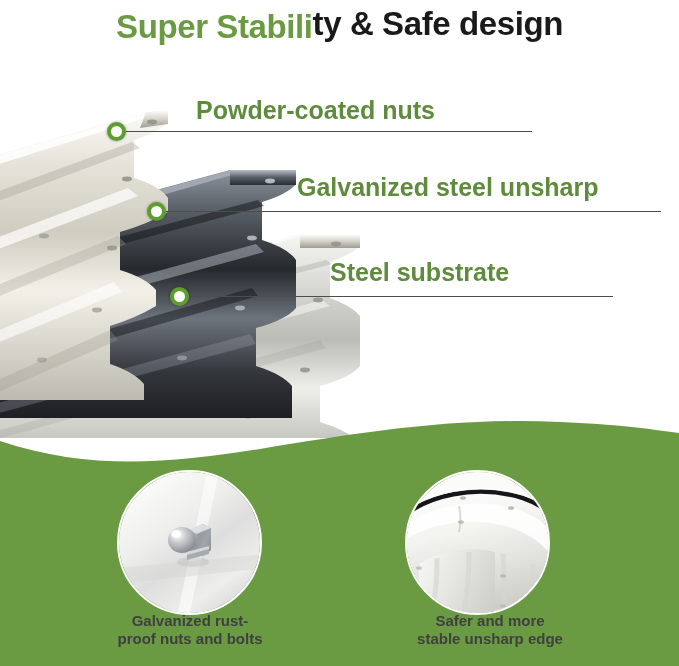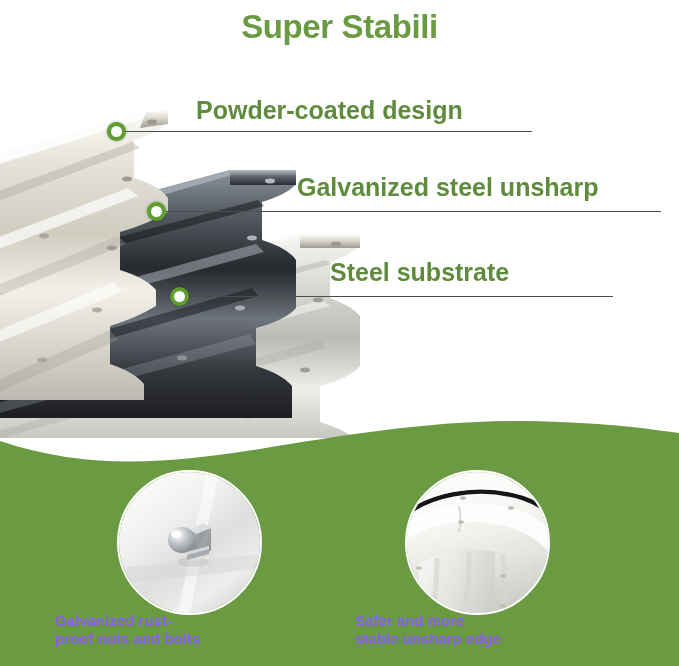--- a/index.html
+++ b/index.html
@@ -50,32 +50,32 @@
 
   
   .feature { position:absolute; }
   .circle {
     width:145px; height:145px; border-radius:50%;
     overflow:hidden; position:relative; border:2px solid #ffffff;
   }
   .f-left  { left:117px; top:470px; }
   .f-right { left:405px; top:470px; }
 
-  .cap { position:absolute; color:#8b5cf6;
+  .cap { position:absolute; text-align:center; color:#404040;
          font-weight:bold; font-size:15px; line-height:1.18; white-space:pre-line; }
   .cap-left  { left:55px;  top:612px; width:270px; }
   .cap-right { left:355px; top:612px; width:270px; }
 </style>
 </head>
 <body>
 
 <div id="stage">
 
   <div class="title">
-    <span class="t-green">Super Stabili</span>
+    <span class="t-green">Super Stabili</span><span class="t-dark">ty &amp; Safe design</span>
   </div>
 
   <div class="hero">
     <svg width="679" height="390" viewBox="0 0 679 390">
       <defs>
 
         <linearGradient id="gLight" x1="0" y1="0" x2="0" y2="1">
           <stop offset="0" stop-color="#fbfaf6"></stop>
           <stop offset="0.18" stop-color="#e6e4da"></stop>
           <stop offset="0.42" stop-color="#cfccc0"></stop>
@@ -175,21 +175,21 @@
   </div>
 
   <div class="leader ld-1"></div>
   <div class="leader ld-2"></div>
   <div class="leader ld-3"></div>
 
   <div class="marker mk-1"></div>
   <div class="marker mk-2"></div>
   <div class="marker mk-3"></div>
 
-  <div class="callout co-1">Powder-coated design</div>
+  <div class="callout co-1">Powder-coated nuts</div>
   <div class="callout co-2">Galvanized steel unsharp</div>
   <div class="callout co-3">Steel substrate</div>
 
   <div class="greenwrap">
     <svg width="679" height="271" viewBox="0 0 679 271">
       <path d="M 0,46 C 90,76 170,68 260,54 C 360,38 450,22 560,27
                C 615,29 650,34 679,38 L 679,271 L 0,271 Z" fill="#6a9a42"></path>
     </svg>
   </div>
 

